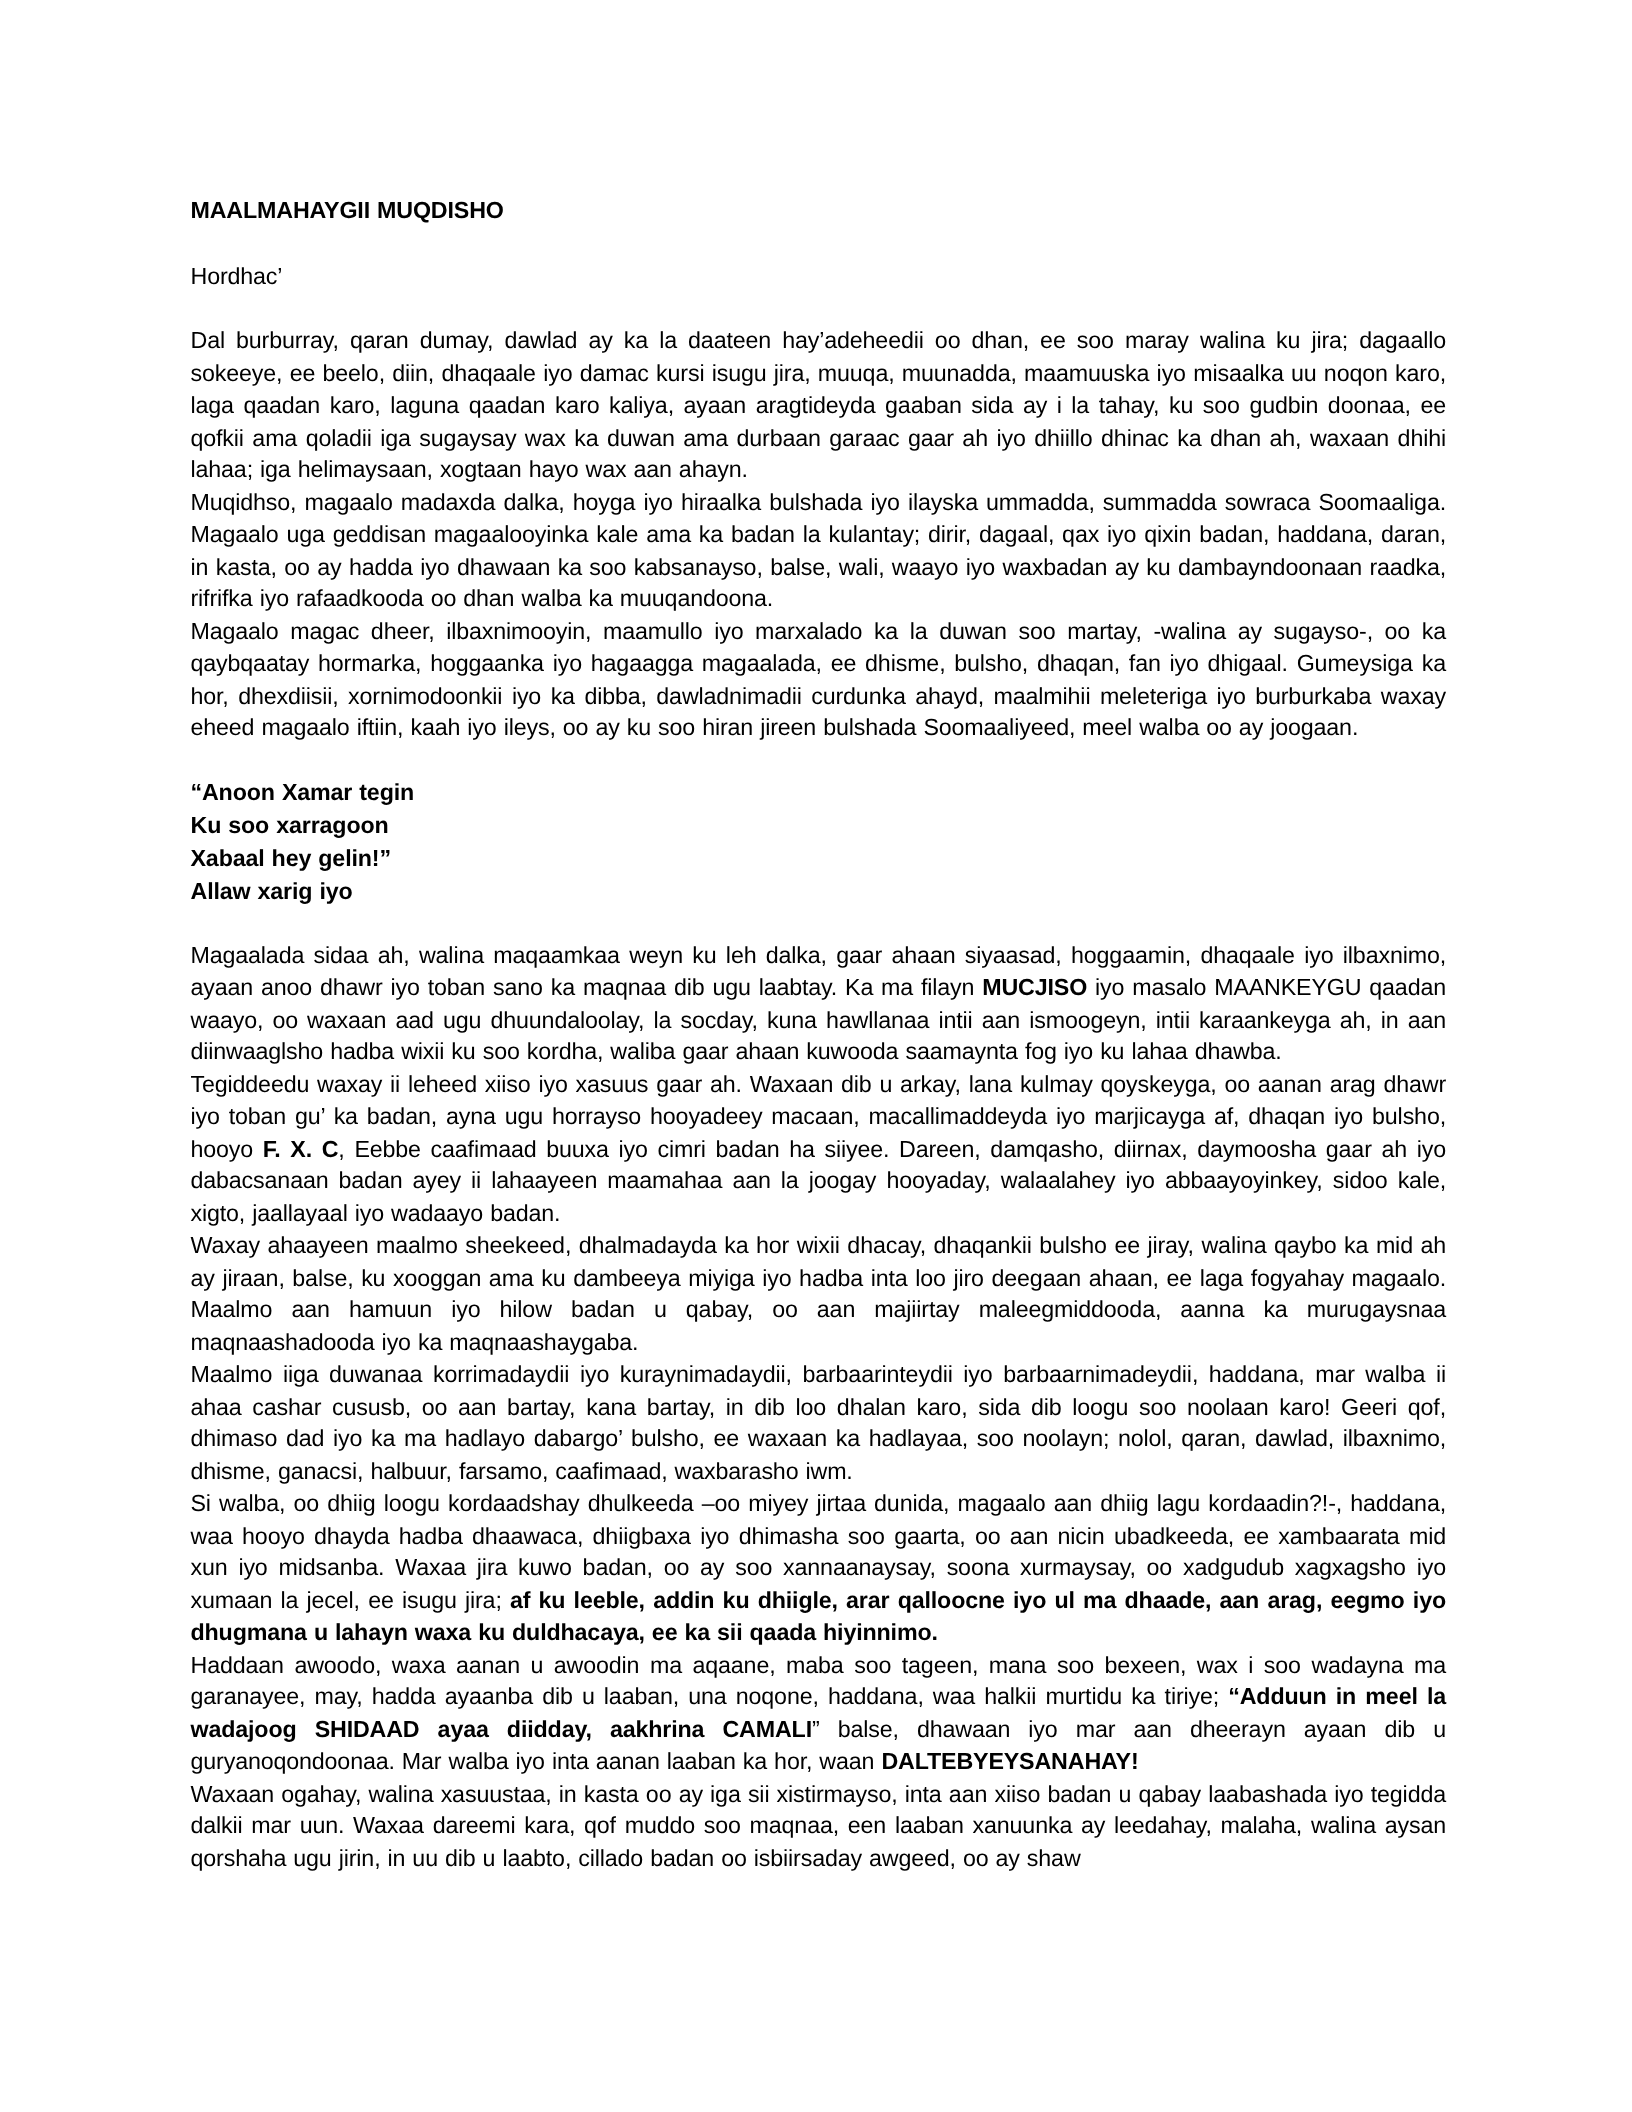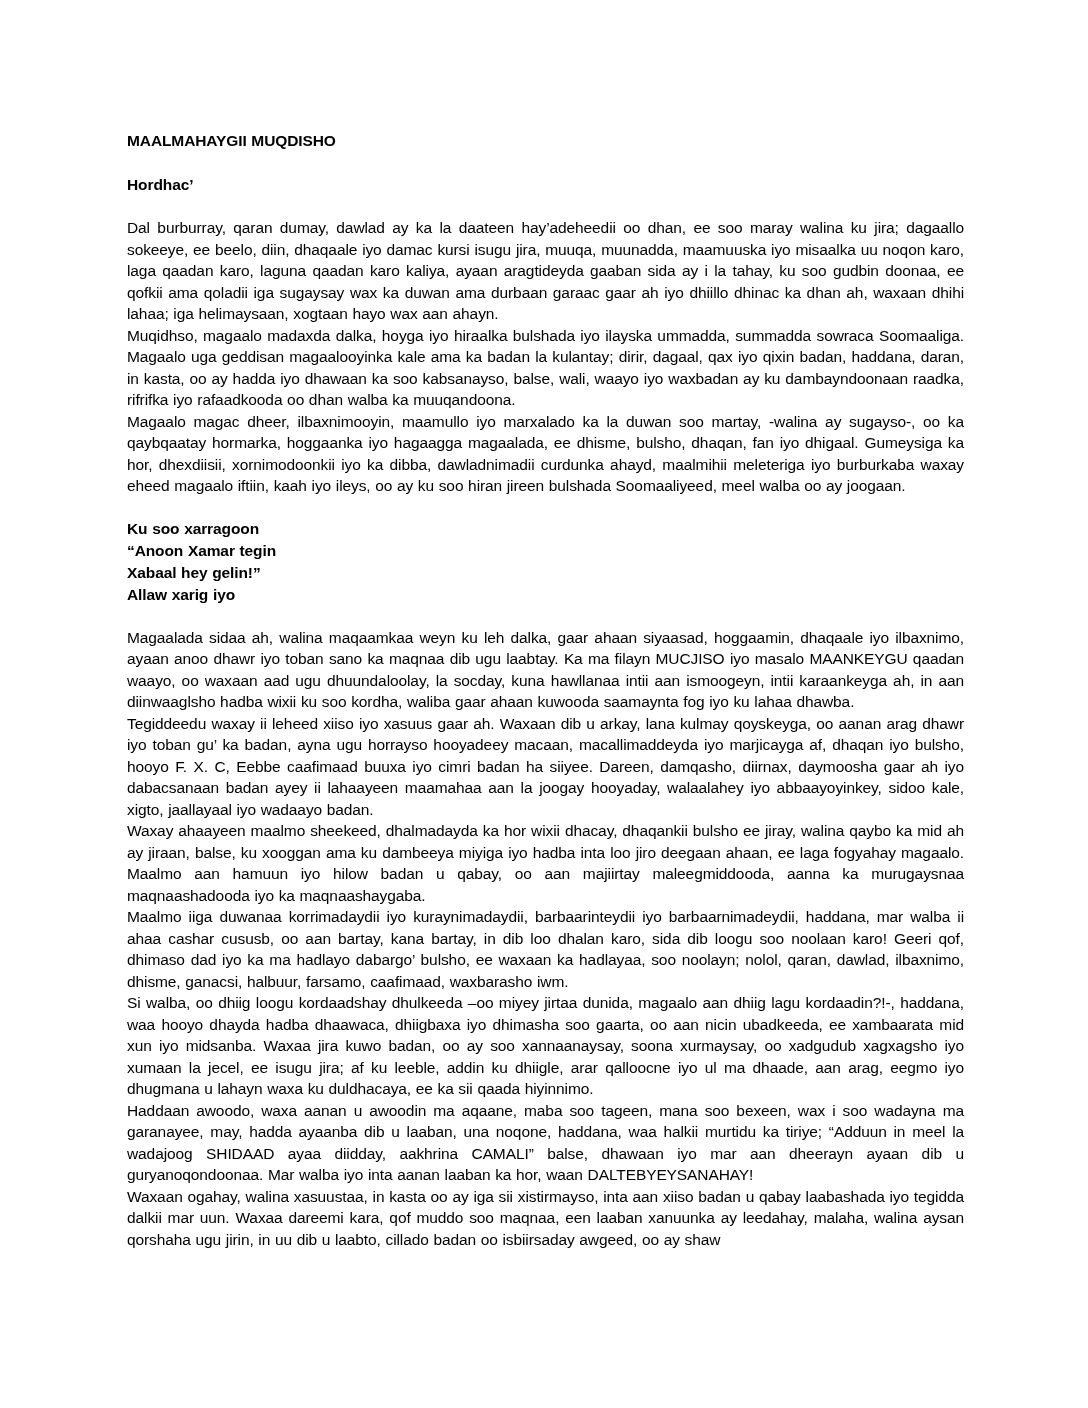--- a/index.html
+++ b/index.html
@@ -28,28 +28,28 @@
     line-height: 21.5px;
     letter-spacing: -0.1px;
     word-spacing: 0.5px;
   }
   .doc-title {
     font-weight: bold;
     margin-bottom: 22px;
     white-space: nowrap;
   }
   .doc-heading {
-    font-weight: bold;
+    font-weight: normal;
     margin-bottom: 22px;
   }
   .para {
     text-align: justify;
     margin: 0;
   }
-  .para b { font-weight: normal; }
+  .para b { font-weight: bold; }
   .poem {
     font-weight: bold;
     margin: 21px 0;
     line-height: 22px;
   }
 </style>
 </head>
 <body>
 
 <div class="page">
@@ -58,22 +58,22 @@
 
     <div class="doc-heading">Hordhac’</div>
 
     <div>
         <p class="para"><span>Dal burburray, qaran dumay, dawlad ay ka la daateen hay’adeheedii oo dhan, ee soo maray walina ku jira; dagaallo sokeeye, ee beelo, diin, dhaqaale iyo damac kursi isugu jira, muuqa, muunadda, maamuuska iyo misaalka uu noqon karo, laga qaadan karo, laguna qaadan karo kaliya, ayaan aragtideyda gaaban sida ay i la tahay, ku soo gudbin doonaa, ee qofkii ama qoladii iga sugaysay wax ka duwan ama durbaan garaac gaar ah iyo dhiillo dhinac ka dhan ah, waxaan dhihi lahaa; iga helimaysaan, xogtaan hayo wax aan ahayn.</span></p>
         <p class="para"><span>Muqidhso, magaalo madaxda dalka, hoyga iyo hiraalka bulshada iyo ilayska ummadda, summadda sowraca Soomaaliga. Magaalo uga geddisan magaalooyinka kale ama ka badan la kulantay; dirir, dagaal, qax iyo qixin badan, haddana, daran, in kasta, oo ay hadda iyo dhawaan ka soo kabsanayso, balse, wali, waayo iyo waxbadan ay ku dambayndoonaan raadka, rifrifka iyo rafaadkooda oo dhan walba ka muuqandoona.</span></p>
         <p class="para"><span>Magaalo magac dheer, ilbaxnimooyin, maamullo iyo marxalado ka la duwan soo martay, -walina ay sugayso-, oo ka qaybqaatay hormarka, hoggaanka iyo hagaagga magaalada, ee dhisme, bulsho, dhaqan, fan iyo dhigaal. Gumeysiga ka hor, dhexdiisii, xornimodoonkii iyo ka dibba, dawladnimadii curdunka ahayd, maalmihii meleteriga iyo burburkaba waxay eheed magaalo iftiin, kaah iyo ileys, oo ay ku soo hiran jireen bulshada Soomaaliyeed, meel walba oo ay joogaan.</span></p>
       </div>
 
     <div class="poem">
+        <div class="poem-line">“Anoon Xamar tegin</div>
         <div class="poem-line">Ku soo xarragoon</div>
-        <div class="poem-line">“Anoon Xamar tegin</div>
         <div class="poem-line">Xabaal hey gelin!”</div>
         <div class="poem-line">Allaw xarig iyo</div>
       </div>
 
     <div>
         <p class="para"><span>Magaalada sidaa ah, walina maqaamkaa weyn ku leh dalka, gaar ahaan siyaasad, hoggaamin, dhaqaale iyo ilbaxnimo, ayaan anoo dhawr iyo toban sano ka maqnaa dib ugu laabtay. Ka ma filayn </span><b>MUCJISO</b><span> iyo masalo MAANKEYGU qaadan waayo, oo waxaan aad ugu dhuundaloolay, la socday, kuna hawllanaa intii aan ismoogeyn, intii karaankeyga ah, in aan diinwaaglsho hadba wixii ku soo kordha, waliba gaar ahaan kuwooda saamaynta fog iyo ku lahaa dhawba.</span></p>
         <p class="para"><span>Tegiddeedu waxay ii leheed xiiso iyo xasuus gaar ah. Waxaan dib u arkay, lana kulmay qoyskeyga, oo aanan arag dhawr iyo toban gu’ ka badan, ayna ugu horrayso hooyadeey macaan, macallimaddeyda iyo marjicayga af, dhaqan iyo bulsho, hooyo </span><b>F. X. C</b><span>, Eebbe caafimaad buuxa iyo cimri badan ha siiyee. Dareen, damqasho, diirnax, daymoosha gaar ah iyo dabacsanaan badan ayey ii lahaayeen maamahaa aan la joogay hooyaday, walaalahey iyo abbaayoyinkey, sidoo kale, xigto, jaallayaal iyo wadaayo badan.</span></p>
         <p class="para"><span>Waxay ahaayeen maalmo sheekeed, dhalmadayda ka hor wixii dhacay, dhaqankii bulsho ee jiray, walina qaybo ka mid ah ay jiraan, balse, ku xooggan ama ku dambeeya miyiga iyo hadba inta loo jiro deegaan ahaan, ee laga fogyahay magaalo. Maalmo aan hamuun iyo hilow badan u qabay, oo aan majiirtay maleegmiddooda, aanna ka murugaysnaa maqnaashadooda iyo ka maqnaashaygaba.</span></p>
         <p class="para"><span>Maalmo iiga duwanaa korrimadaydii iyo kuraynimadaydii, barbaarinteydii iyo barbaarnimadeydii, haddana, mar walba ii ahaa cashar cususb, oo aan bartay, kana bartay, in dib loo dhalan karo, sida dib loogu soo noolaan karo! Geeri qof, dhimaso dad iyo ka ma hadlayo dabargo’ bulsho, ee waxaan ka hadlayaa, soo noolayn; nolol, qaran, dawlad, ilbaxnimo, dhisme, ganacsi, halbuur, farsamo, caafimaad, waxbarasho iwm.</span></p>
         <p class="para"><span>Si walba, oo dhiig loogu kordaadshay dhulkeeda –oo miyey jirtaa dunida, magaalo aan dhiig lagu kordaadin?!-, haddana, waa hooyo dhayda hadba dhaawaca, dhiigbaxa iyo dhimasha soo gaarta, oo aan nicin ubadkeeda, ee xambaarata mid xun iyo midsanba. Waxaa jira kuwo badan, oo ay soo xannaanaysay, soona xurmaysay, oo xadgudub xagxagsho iyo xumaan la jecel, ee isugu jira; </span><b>af ku leeble, addin ku dhiigle, arar qalloocne iyo ul ma dhaade, aan arag, eegmo iyo dhugmana u lahayn waxa ku duldhacaya, ee ka sii qaada hiyinnimo.</b></p>

